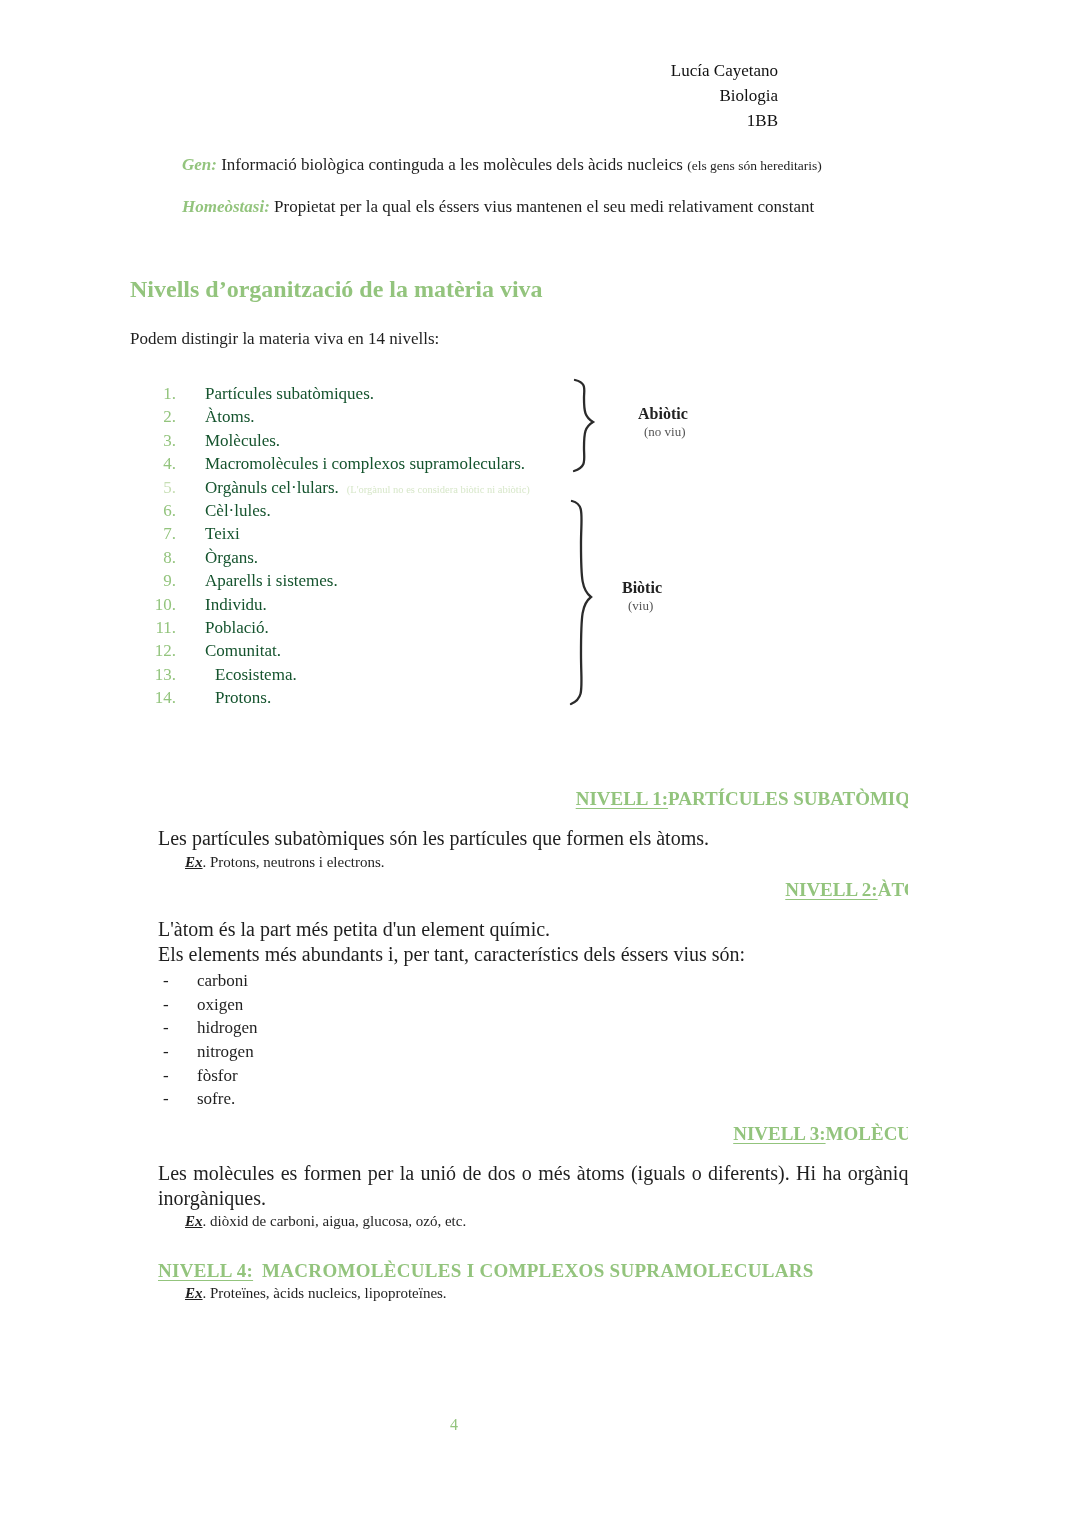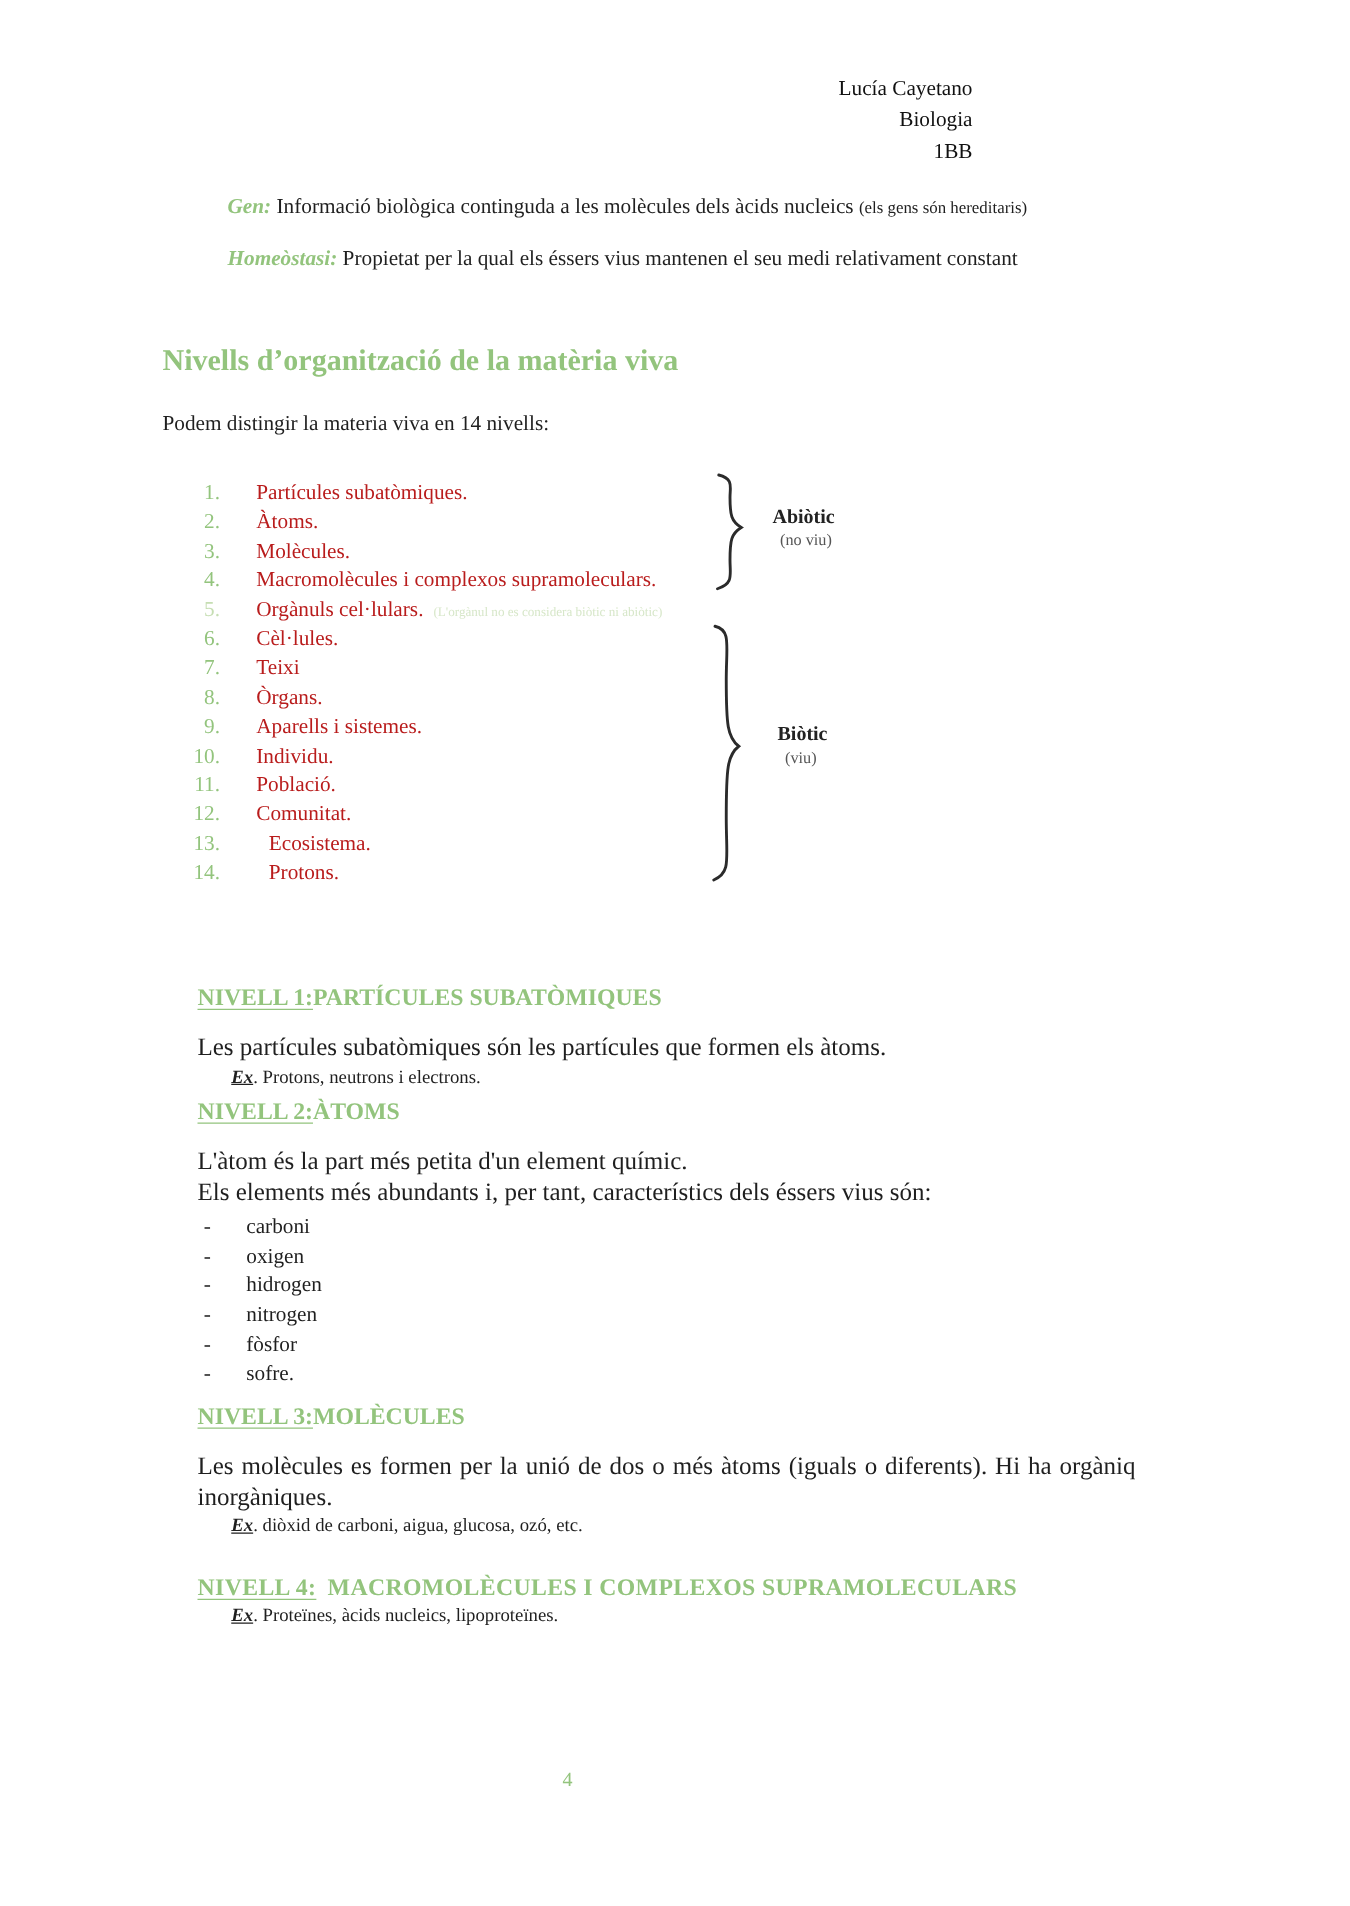--- a/index.html
+++ b/index.html
@@ -23,34 +23,34 @@
 
   
   .doc-title { left:130px; top:276px; font-size:24px; font-weight:bold; color:#93c47d; }
 
   .intro { left:130px; top:329px; font-size:17px; }
 
   
   .levels-wrap { left:130px; top:384px; width:760px; height:330px; }
   .lvl-row { display:flex; align-items:baseline; height:23.4px; font-size:17px; }
   .lvl-num { width:46px; text-align:right; color:#93c47d; flex:0 0 46px; }
-  .lvl-text { margin-left:29px; color:#b91c1c; }
+  .lvl-text { margin-left:29px; color:#14532d; }
   .lvl-row.dim .lvl-num { color:#c6deb3; }
   .lvl-row.indent2 .lvl-text { margin-left:39px; }
   .lvl-note { font-size:10.5px; color:#d7e7c9; margin-left:8px; }
 
   .brace { position:absolute; }
   .brace path { stroke:#2b2b2b; stroke-width:2.3; fill:none; stroke-linecap:round; }
   .brace-label { position:absolute; font-size:16px; }
   .brace-label .bl-main { font-weight:bold; color:#222; }
   .brace-label .bl-sub { font-size:13px; color:#555; margin-top:1px; margin-left:6px; }
 
   
   .nivell { left:158px; width:789px; }
-  .niv-head { display:flex; justify-content:flex-start; align-items:baseline;
+  .niv-head { display:flex; justify-content:flex-end; align-items:baseline;
               font-size:19px; font-weight:bold; color:#93c47d; }
   .niv-head .nh-left { text-decoration:underline; text-underline-offset:3px; }
   .niv-head.inline { justify-content:flex-start; gap:9px; letter-spacing:0.3px; }
   .niv-body { font-size:20px; line-height:24.5px; margin-top:16px; }
   .niv-body.just { text-align:justify; }
   .ex-line { font-size:15px; margin-top:3px; padding-left:27px; }
   .ex-line .ex-label { font-weight:bold; font-style:italic;text-decoration:underline; }
 
   .bullets { margin-top:5px; font-size:17px; }
   .bullet-row { display:flex; height:23.7px; align-items:baseline; }
@@ -137,21 +137,21 @@
         </div>
         <div class="lvl-row indent2">
           <span class="lvl-num">14.</span>
           <span class="lvl-text">Protons.</span>
         </div>
       </div>
 
     <svg class="brace" style="left:438px; top:-8px;" width="36" height="98" viewBox="0 0 36 98">
       <path d="M7,4 C19,7 16,13 16,22 C16,36 17,41 25,46 C17,51 16,56 16,72 C16,84 19,91 6,95"></path>
     </svg>
-    <div class="brace-label" style="left:488px; top:21px;">
+    <div class="brace-label" style="left:508px; top:21px;">
       <div class="bl-main">Abiòtic</div>
       <div class="bl-sub">(no viu)</div>
     </div>
 
     <svg class="brace" style="left:434px; top:112px;" width="38" height="212" viewBox="0 0 38 212">
       <path d="M8,5 C21,8 17,20 17,48 C17,84 18,94 27,101 C18,108 17,118 17,158 C17,192 21,202 7,208"></path>
     </svg>
     <div class="brace-label" style="left:492px; top:195px;">
       <div class="bl-main">Biòtic</div>
       <div class="bl-sub">(viu)</div>

